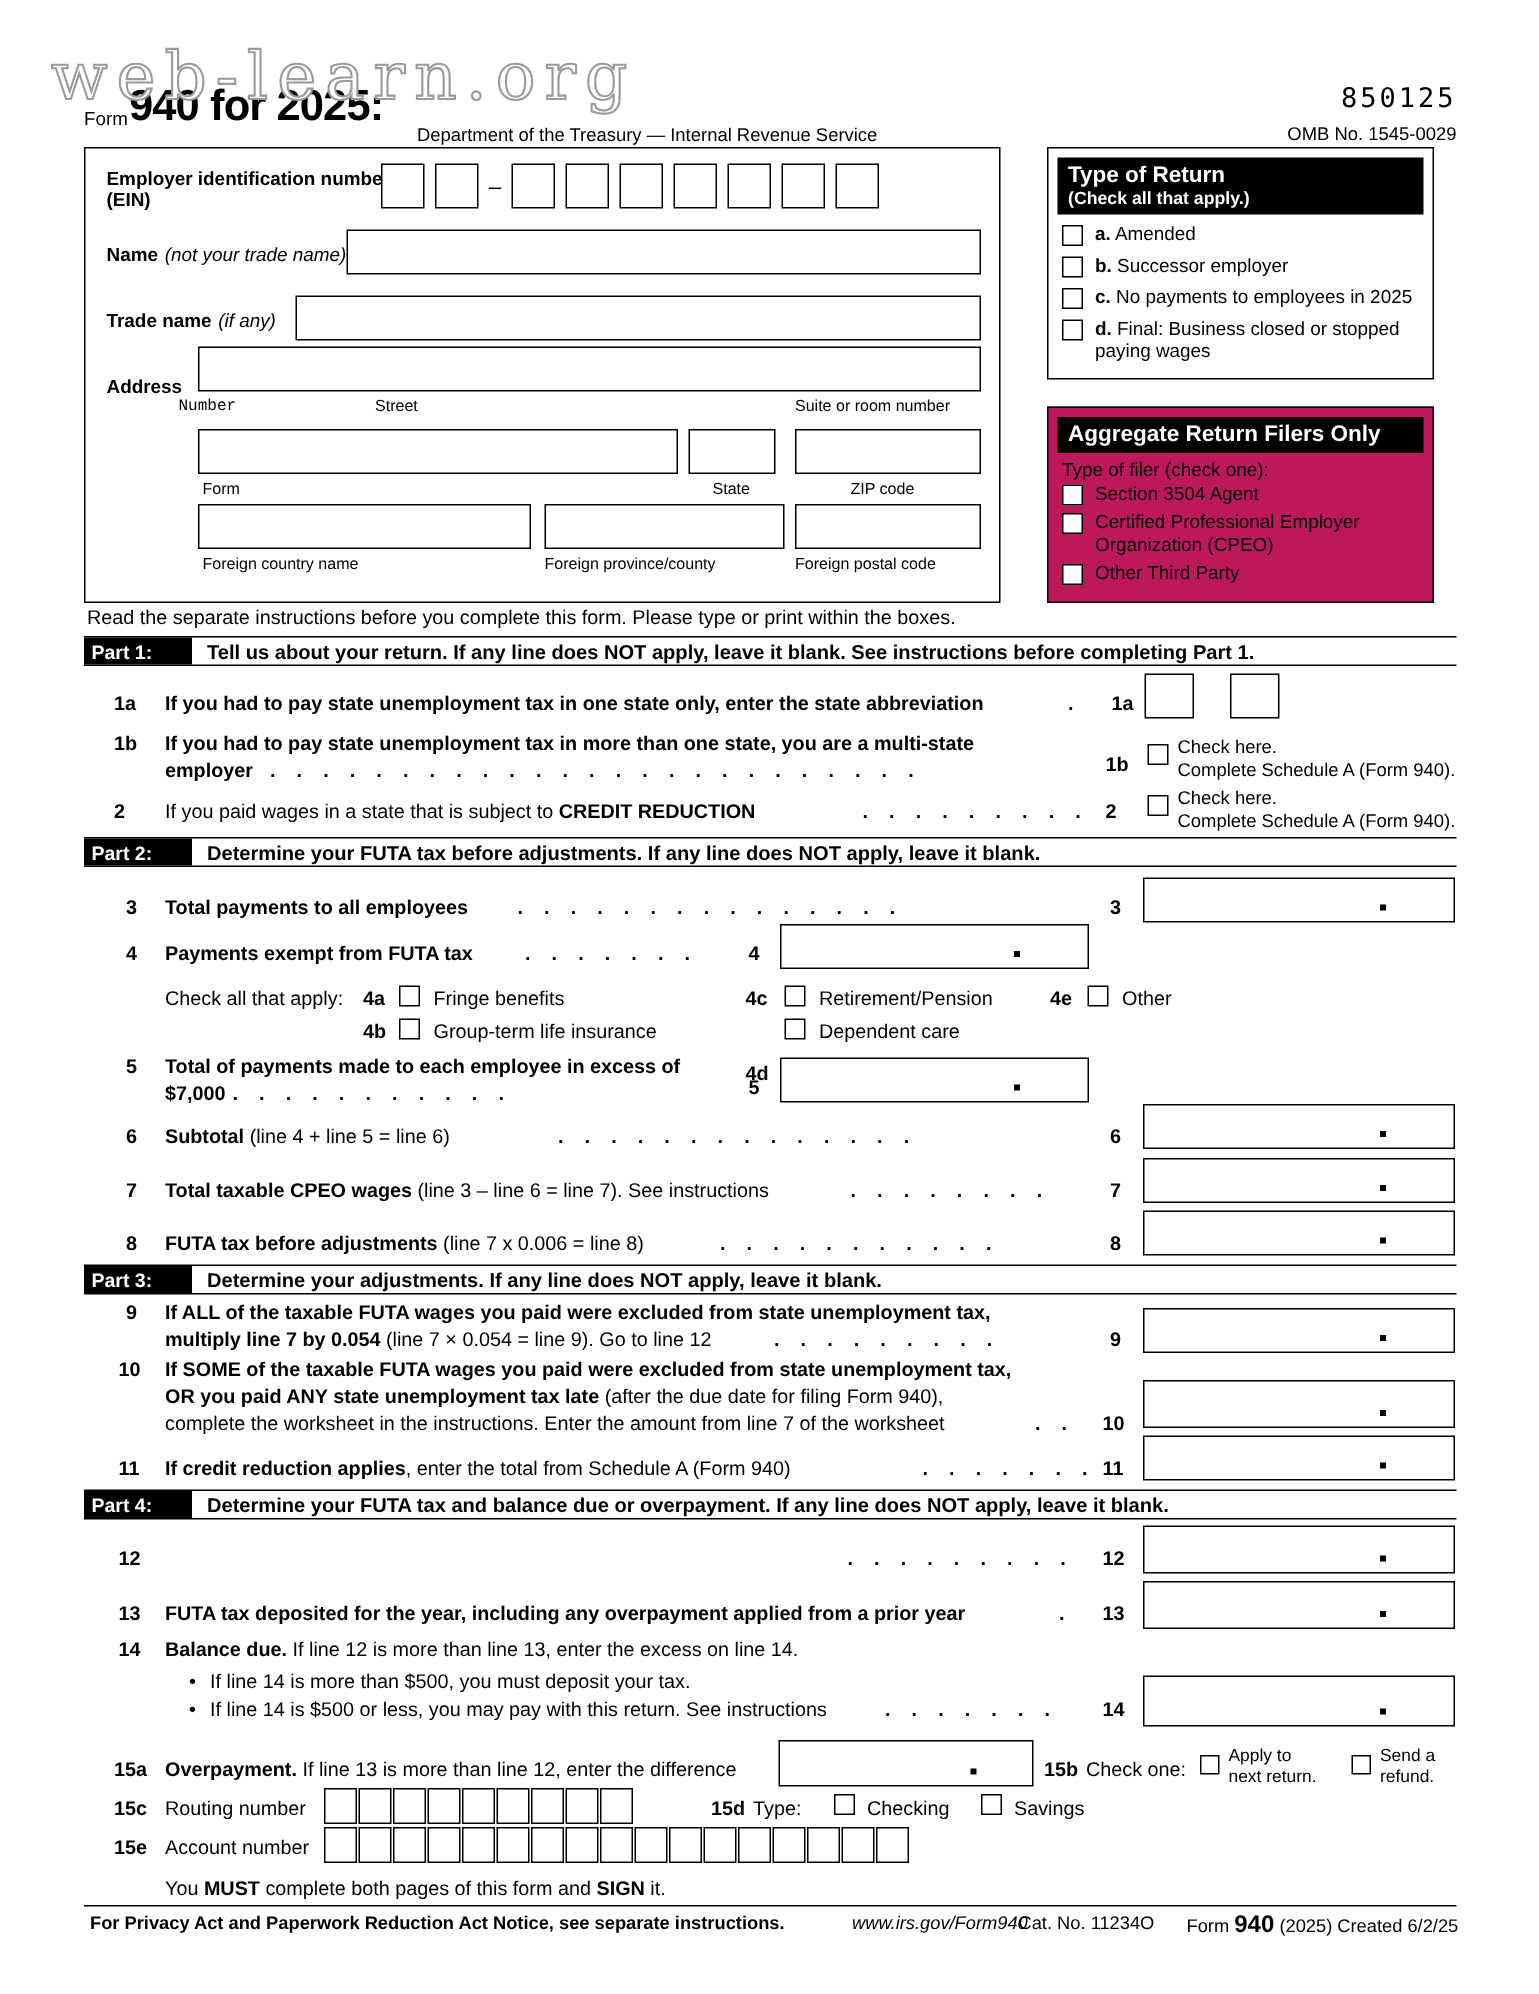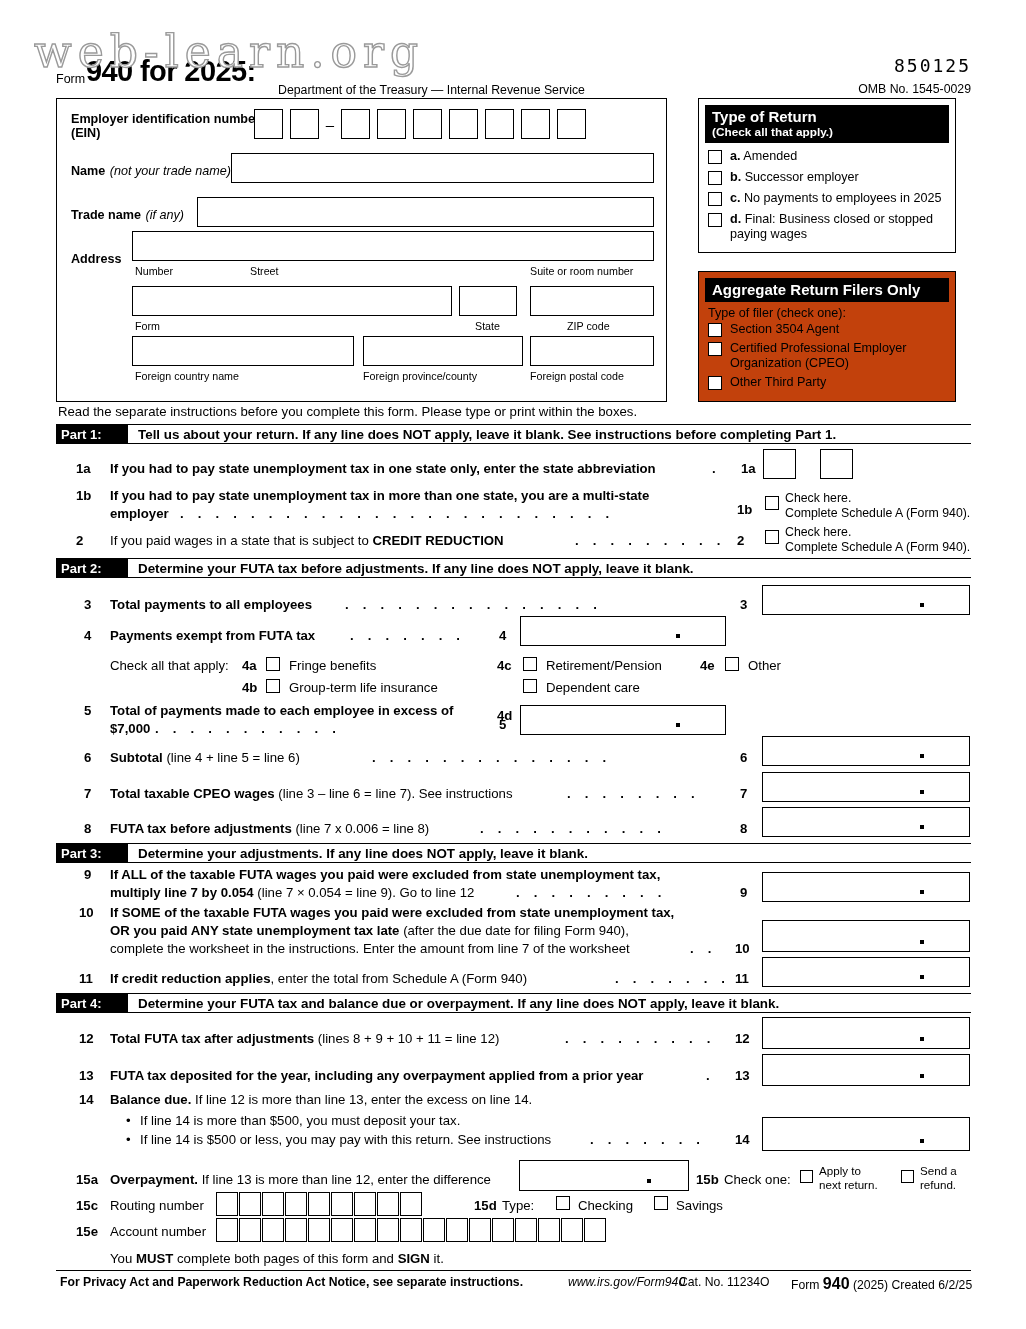--- a/index.html
+++ b/index.html
@@ -52,21 +52,21 @@
     font-size:12.3px; white-space:nowrap;
   }
 
   
   .emp-box{
     position:absolute; left:56px; top:98px; width:611px; height:304px;
     border:1.6px solid #000; background:#fff;
   }
   .right-col{ position:absolute; left:698px; top:98px; width:258px; }
   .tor-box{ border:1.6px solid #000; padding:0; background:#fff; }
-  .agg-box{ border:1.6px solid #000; margin-top:18px; background:#c2410c; }
+  .agg-box{ border:1.6px solid #000; margin-top:18px; background:#be185d; }
   .blackbar{
     background:#000; color:#fff; padding:3px 7px 4px 7px;
     margin:6px 6px 0 6px;
   }
   .blackbar .l1{ font-size:15px; font-weight:bold; line-height:1.15; }
   .blackbar .l2{ font-size:11.8px; font-weight:bold; line-height:1.2; }
   .tor-list{ padding:6px 7px 8px 9px; }
   .tor-row{ display:flex; align-items:flex-start; margin-bottom:6px; }
   .tor-row:last-child{ margin-bottom:2px; }
   .tor-row .cb{ margin-top:1px; margin-right:8px; flex:0 0 auto; }
@@ -169,21 +169,21 @@
     <div style="position:absolute;left:14px;top:106px;">
       <span class="lbl">Trade name</span>
       <span class="lbl" style="font-weight:normal;font-style:italic;">(if any)</span>
     </div>
     <div class="fbox" style="position:absolute;left:140px;top:98px;width:457px;height:30px;"></div>
 
     <div style="position:absolute;left:14px;top:150px;">
       <span class="lbl">Address</span>
     </div>
     <div class="fbox" style="position:absolute;left:75px;top:132px;width:522px;height:30px;"></div>
-    <div class="tiny" style="position:absolute;left:78px;top:166px;">Number</div>
+    <div class="tiny" style="position:absolute;left:62px;top:166px;font-family:Liberation Mono, monospace;">Number</div>
     <div class="tiny" style="position:absolute;left:193px;top:166px;">Street</div>
     <div class="tiny" style="position:absolute;left:473px;top:166px;">Suite or room number</div>
 
     <div class="fbox" style="position:absolute;left:75px;top:187px;width:320px;height:30px;"></div>
     <div class="fbox" style="position:absolute;left:402px;top:187px;width:58px;height:30px;"></div>
     <div class="fbox" style="position:absolute;left:473px;top:187px;width:124px;height:30px;"></div>
     <div class="tiny" style="position:absolute;left:78px;top:221px;">Form</div>
     <div class="tiny" style="position:absolute;left:418px;top:221px;">State</div>
     <div class="tiny" style="position:absolute;left:510px;top:221px;">ZIP code</div>
 
@@ -403,23 +403,20 @@
   <div class="amt" style="left:762px;top:957px;width:208px;height:30px;">
       <span class="dp"></span>
     </div>
 
   <div class="partbar" style="top:993px;">
     <div class="tag">Part 4:</div>
     <div class="txt">Determine your FUTA tax and balance due or overpayment. If any line does NOT apply, leave it blank.</div>
   </div>
 
   <div class="lnum" style="left:79px;top:1031px;">12</div>
-  <div style="position:absolute;left:110px;top:1031px;font-size:13.2px;">
-    <b>Total FUTA tax after adjustments</b> <span>(lines 8 + 9 + 10 + 11 = line 12)</span>
-  </div>
   <div class="dots" style="position:absolute;left:565px;top:1031px;">. . . . . . . . .</div>
   <div class="lnum" style="left:735px;top:1031px;">12</div>
   <div class="amt" style="left:762px;top:1017px;width:208px;height:32px;">
       <span class="dp"></span>
     </div>
 
   <div class="lnum" style="left:79px;top:1068px;">13</div>
   <div style="position:absolute;left:110px;top:1068px;font-size:13.2px;">
     <b>FUTA tax deposited for the year, including any overpayment applied from a prior year</b>
   </div>

